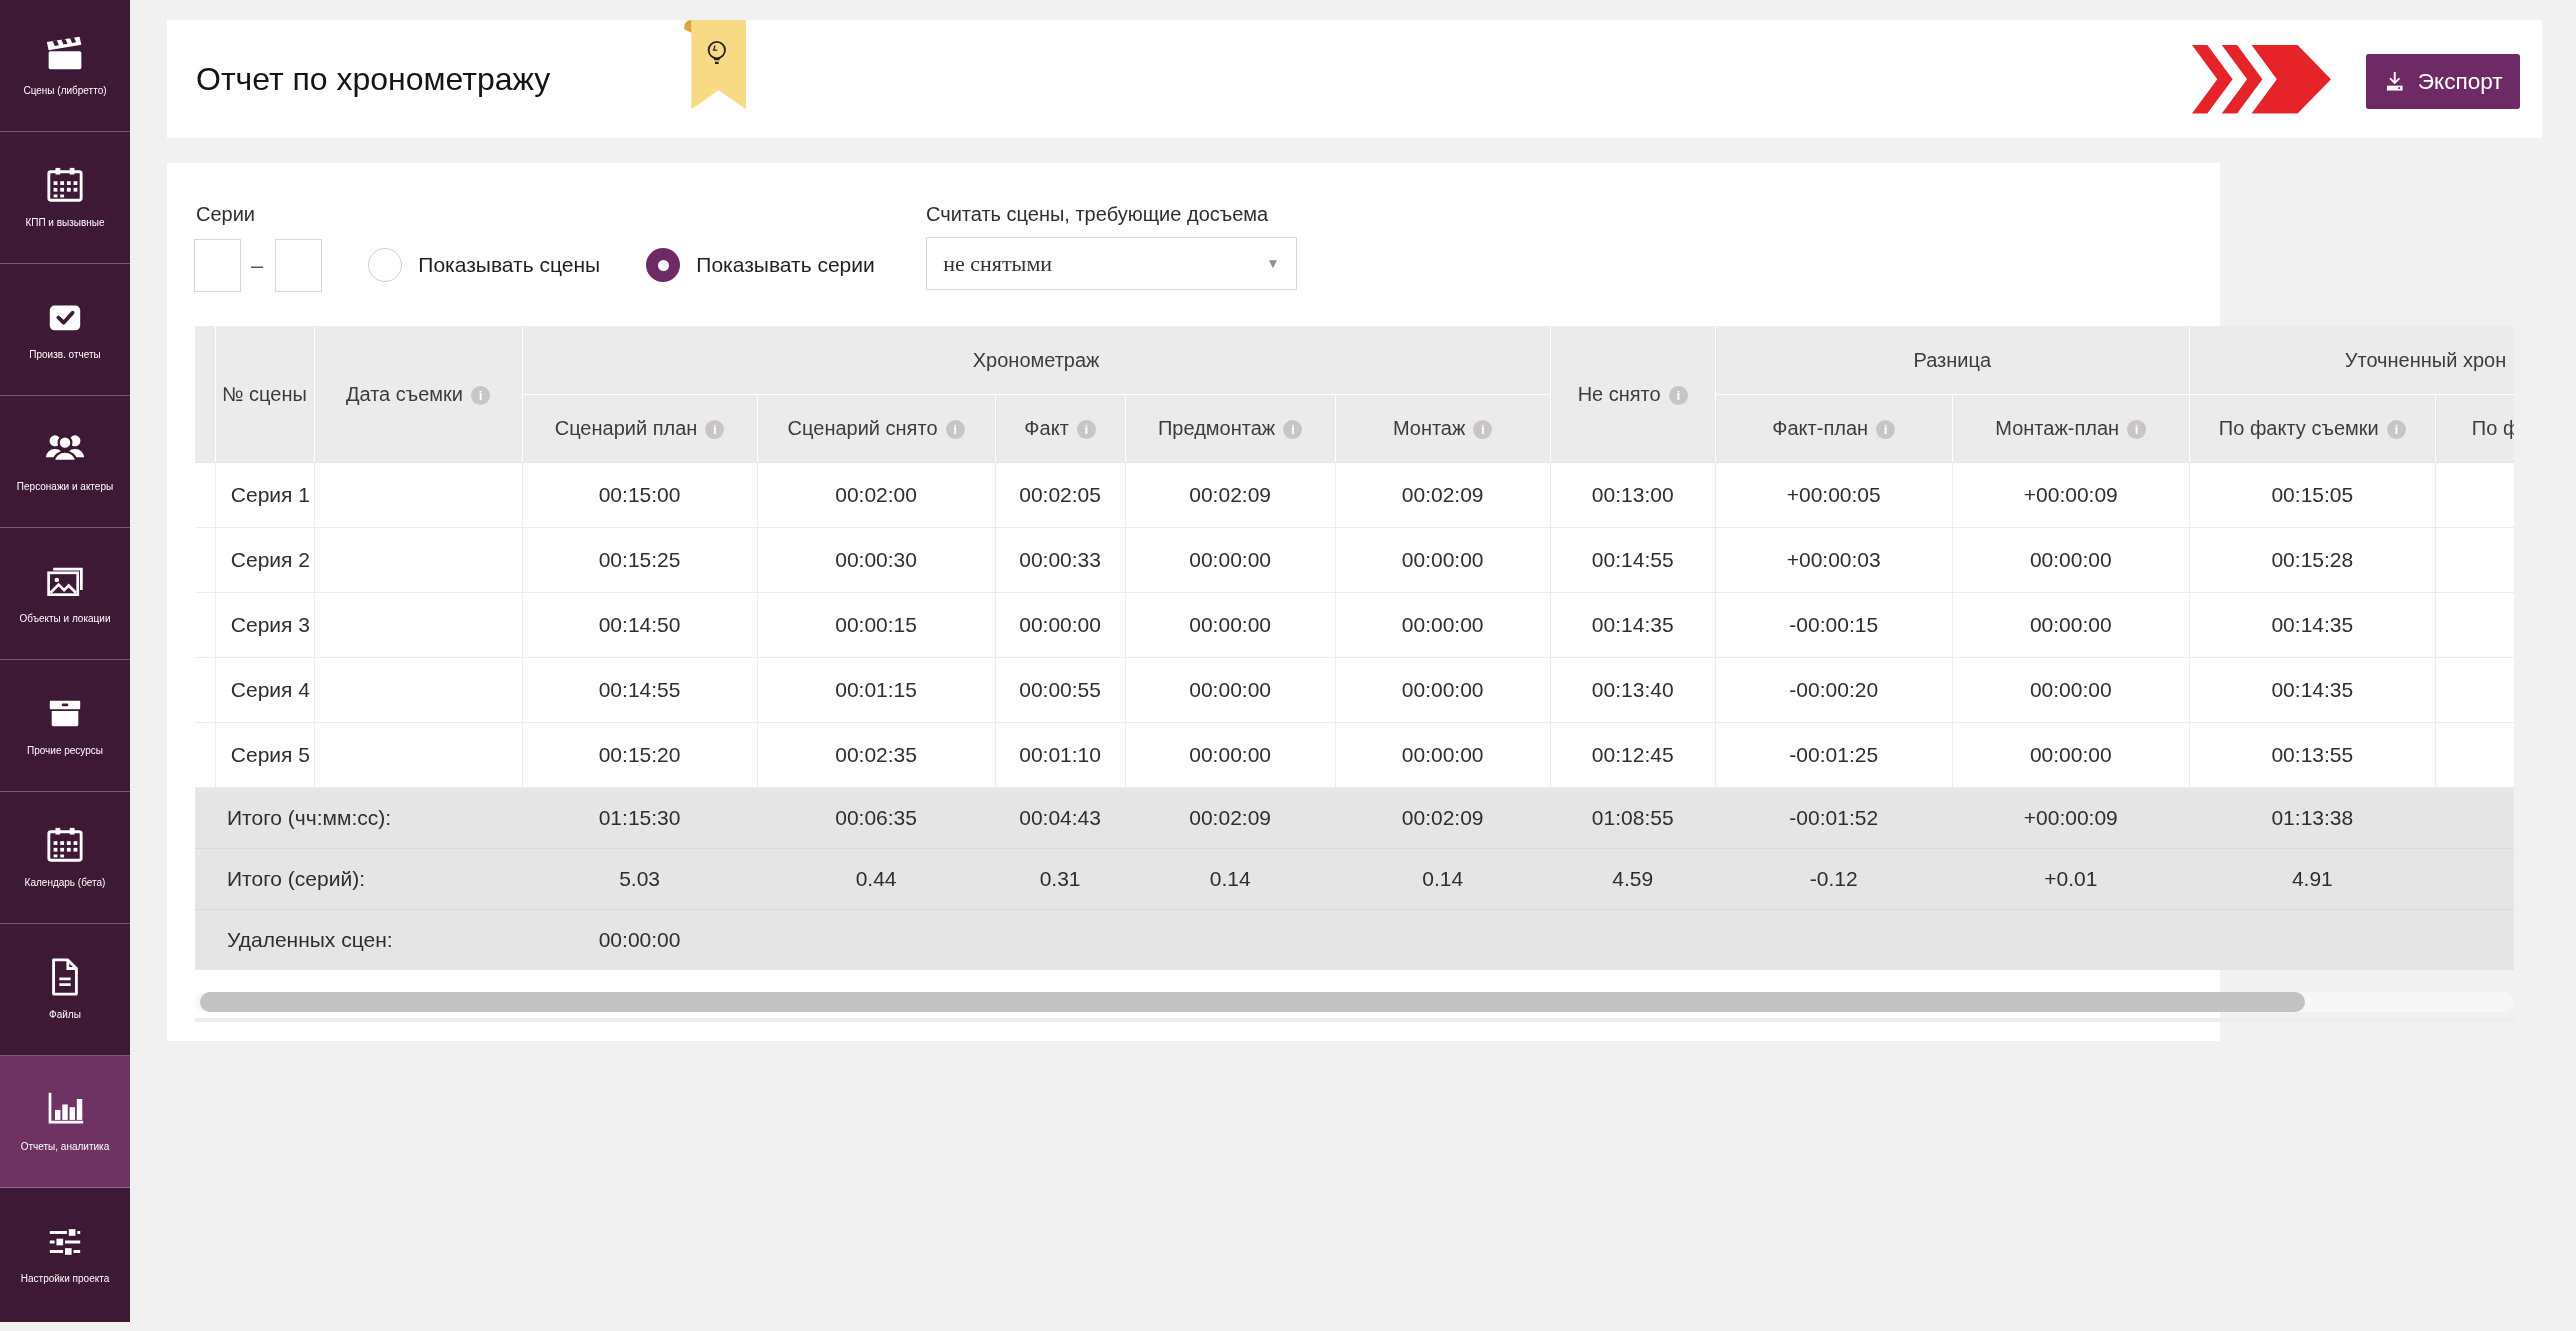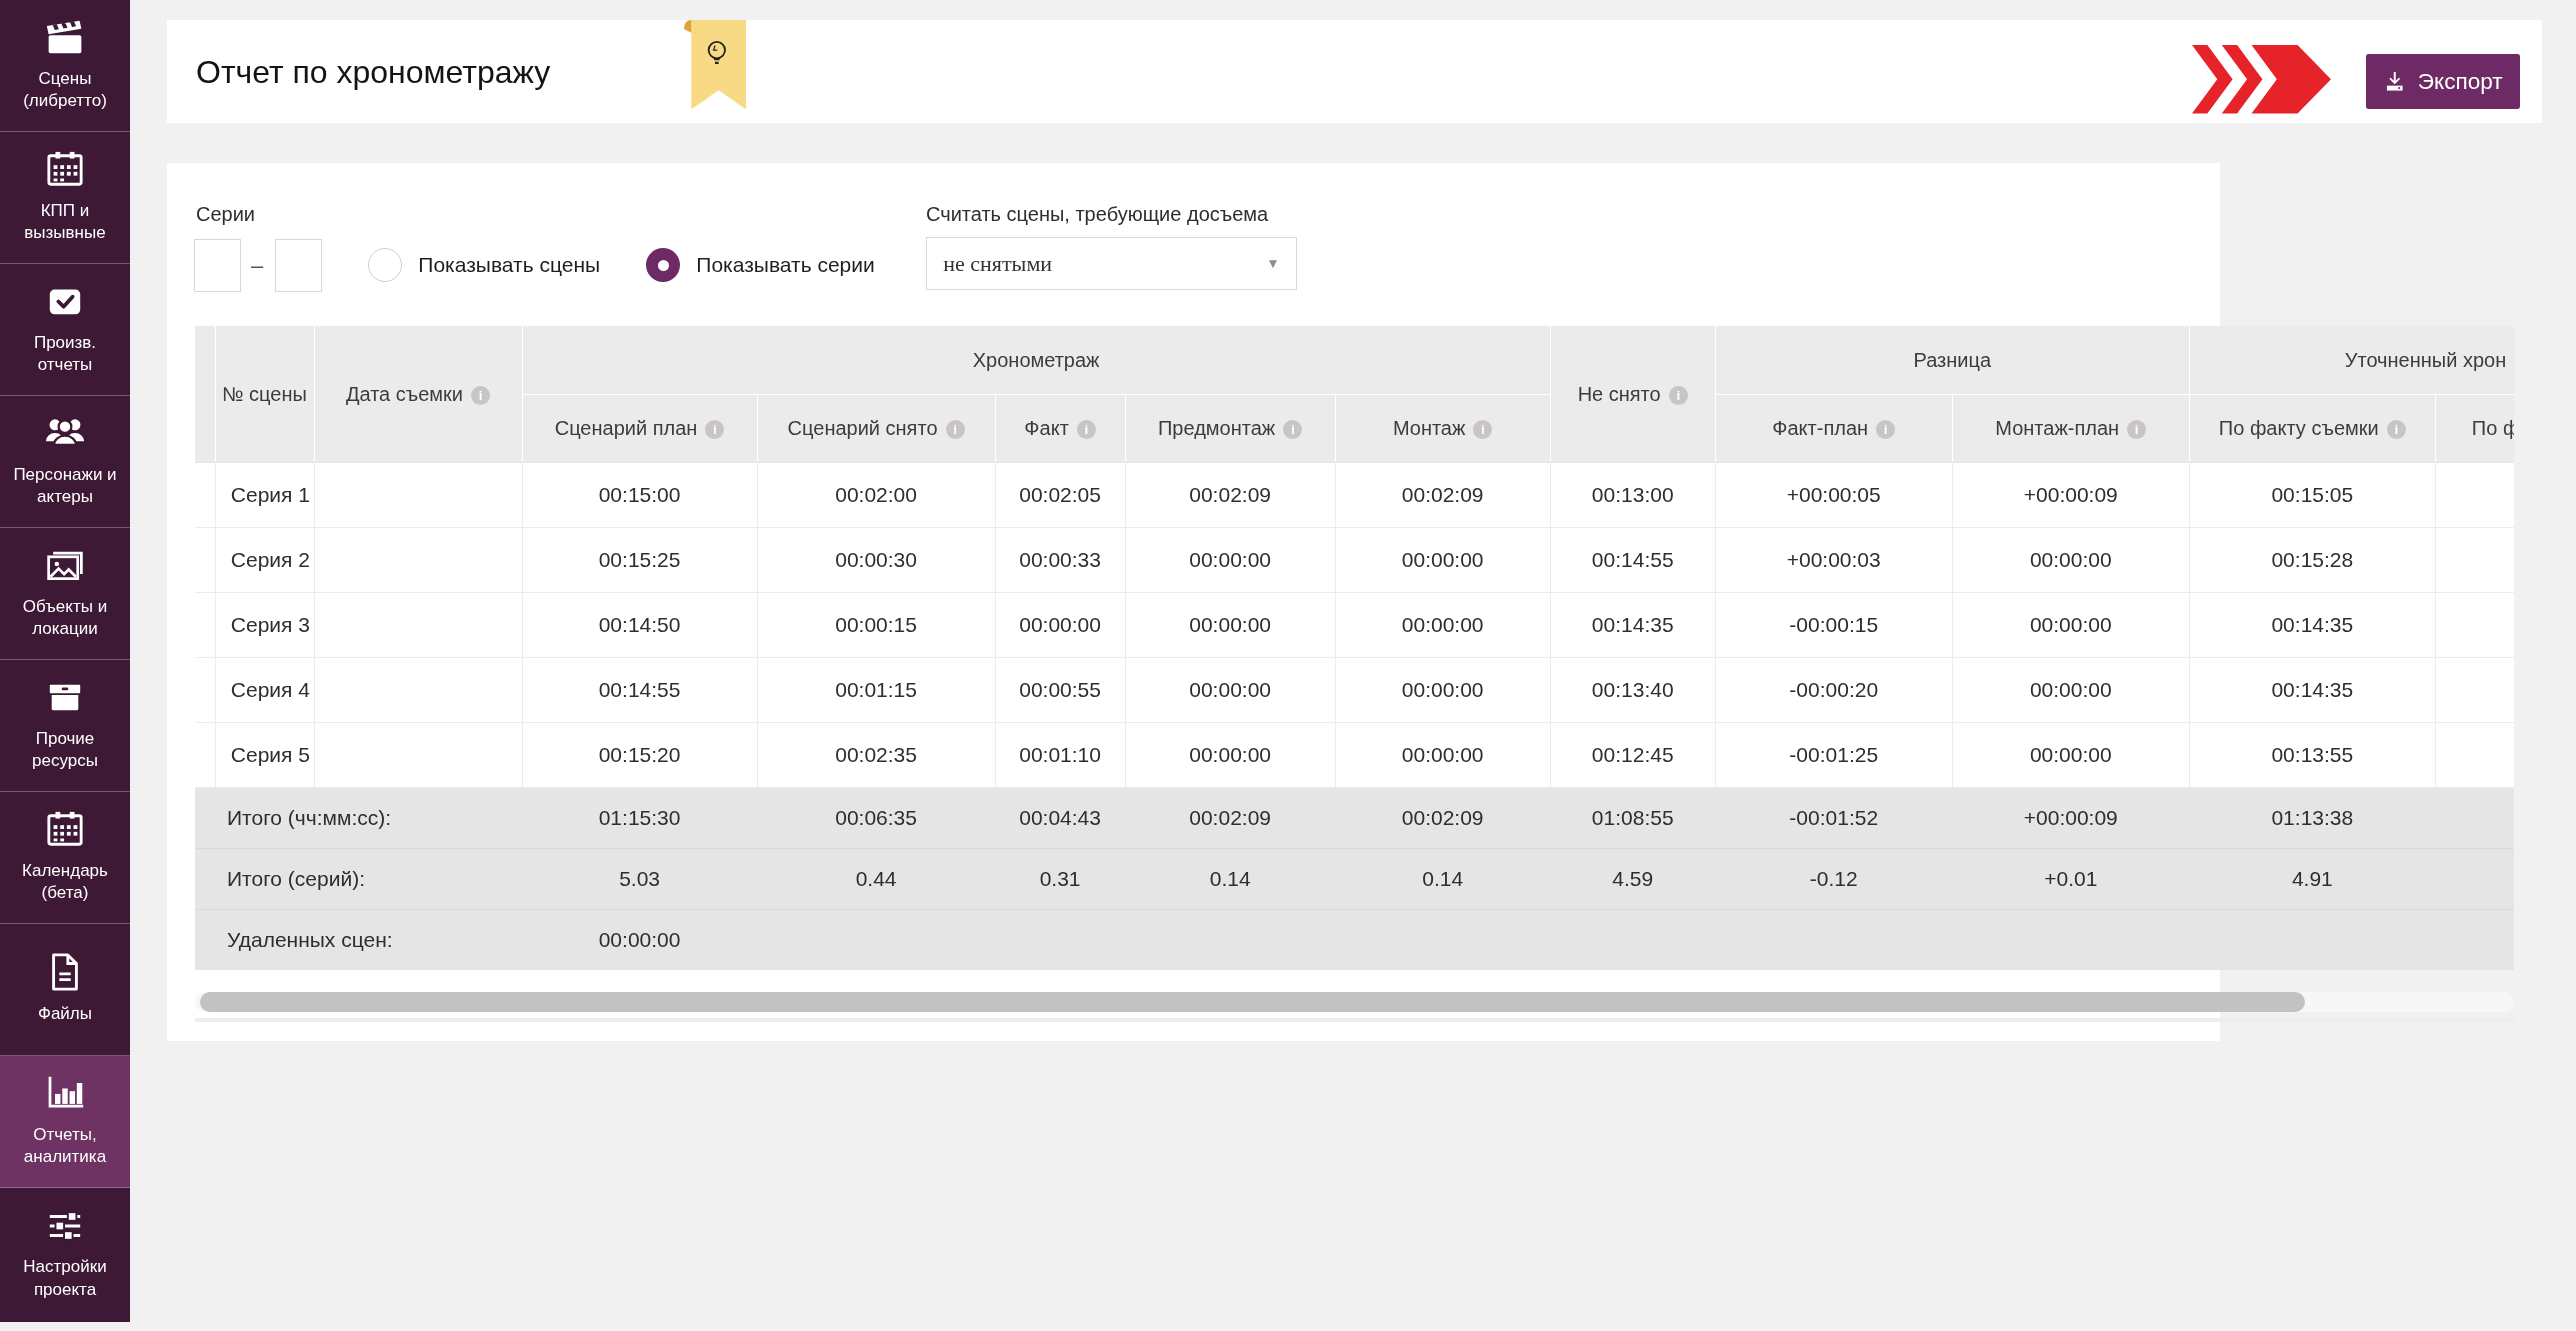--- a/index.html
+++ b/index.html
@@ -9,25 +9,25 @@
   
   .sidebar{position:absolute;left:0;top:0;width:130px;height:1322px;background:#3d1936;
            display:flex;flex-direction:column;}
   .sb-item{height:132px;box-sizing:border-box;border-bottom:0.9px solid rgba(255,255,255,.28);
            display:flex;flex-direction:column;align-items:center;justify-content:center;gap:11.8px;
            color:#fff;cursor:pointer;}
   .sb-item:last-child{border-bottom:none;}
   .sb-item.active{background:#6e3263;}
   .sb-ico{display:block;height:38px;}
   .sb-ico svg{width:40px;height:38px;display:block;}
-  .sb-label{font-size:17px;line-height:1.32;text-align:center;max-width:107px;}
+  .sb-label{font-size:10px;line-height:1.32;text-align:right;max-width:107px;}
 
   
   .card{position:absolute;background:#fff;}
-  .header-card{left:167px;top:20px;width:2375px;height:103px;}
+  .header-card{left:167px;top:20px;width:2375px;height:118px;}
   .page-title{position:absolute;left:29px;top:50%;transform:translateY(-50%);margin:0;
               font-size:32px;font-weight:400;color:#141414;}
   .bookmark{position:absolute;left:517px;top:0;width:62px;height:89px;cursor:pointer;}
   .arrows{position:absolute;left:2025px;top:25px;width:139px;height:69px;}
   .export{position:absolute;left:2199px;top:34px;width:154px;height:55px;background:#6e2a64;
           color:#fff;border:none;border-radius:2.7px;font-size:22.6px;font-family:inherit;
           display:flex;align-items:center;justify-content:center;gap:11px;cursor:pointer;}
   .export svg{width:23.5px;height:23.5px;}
 
   .body-card{left:167px;top:163px;width:2053px;height:878px;}

